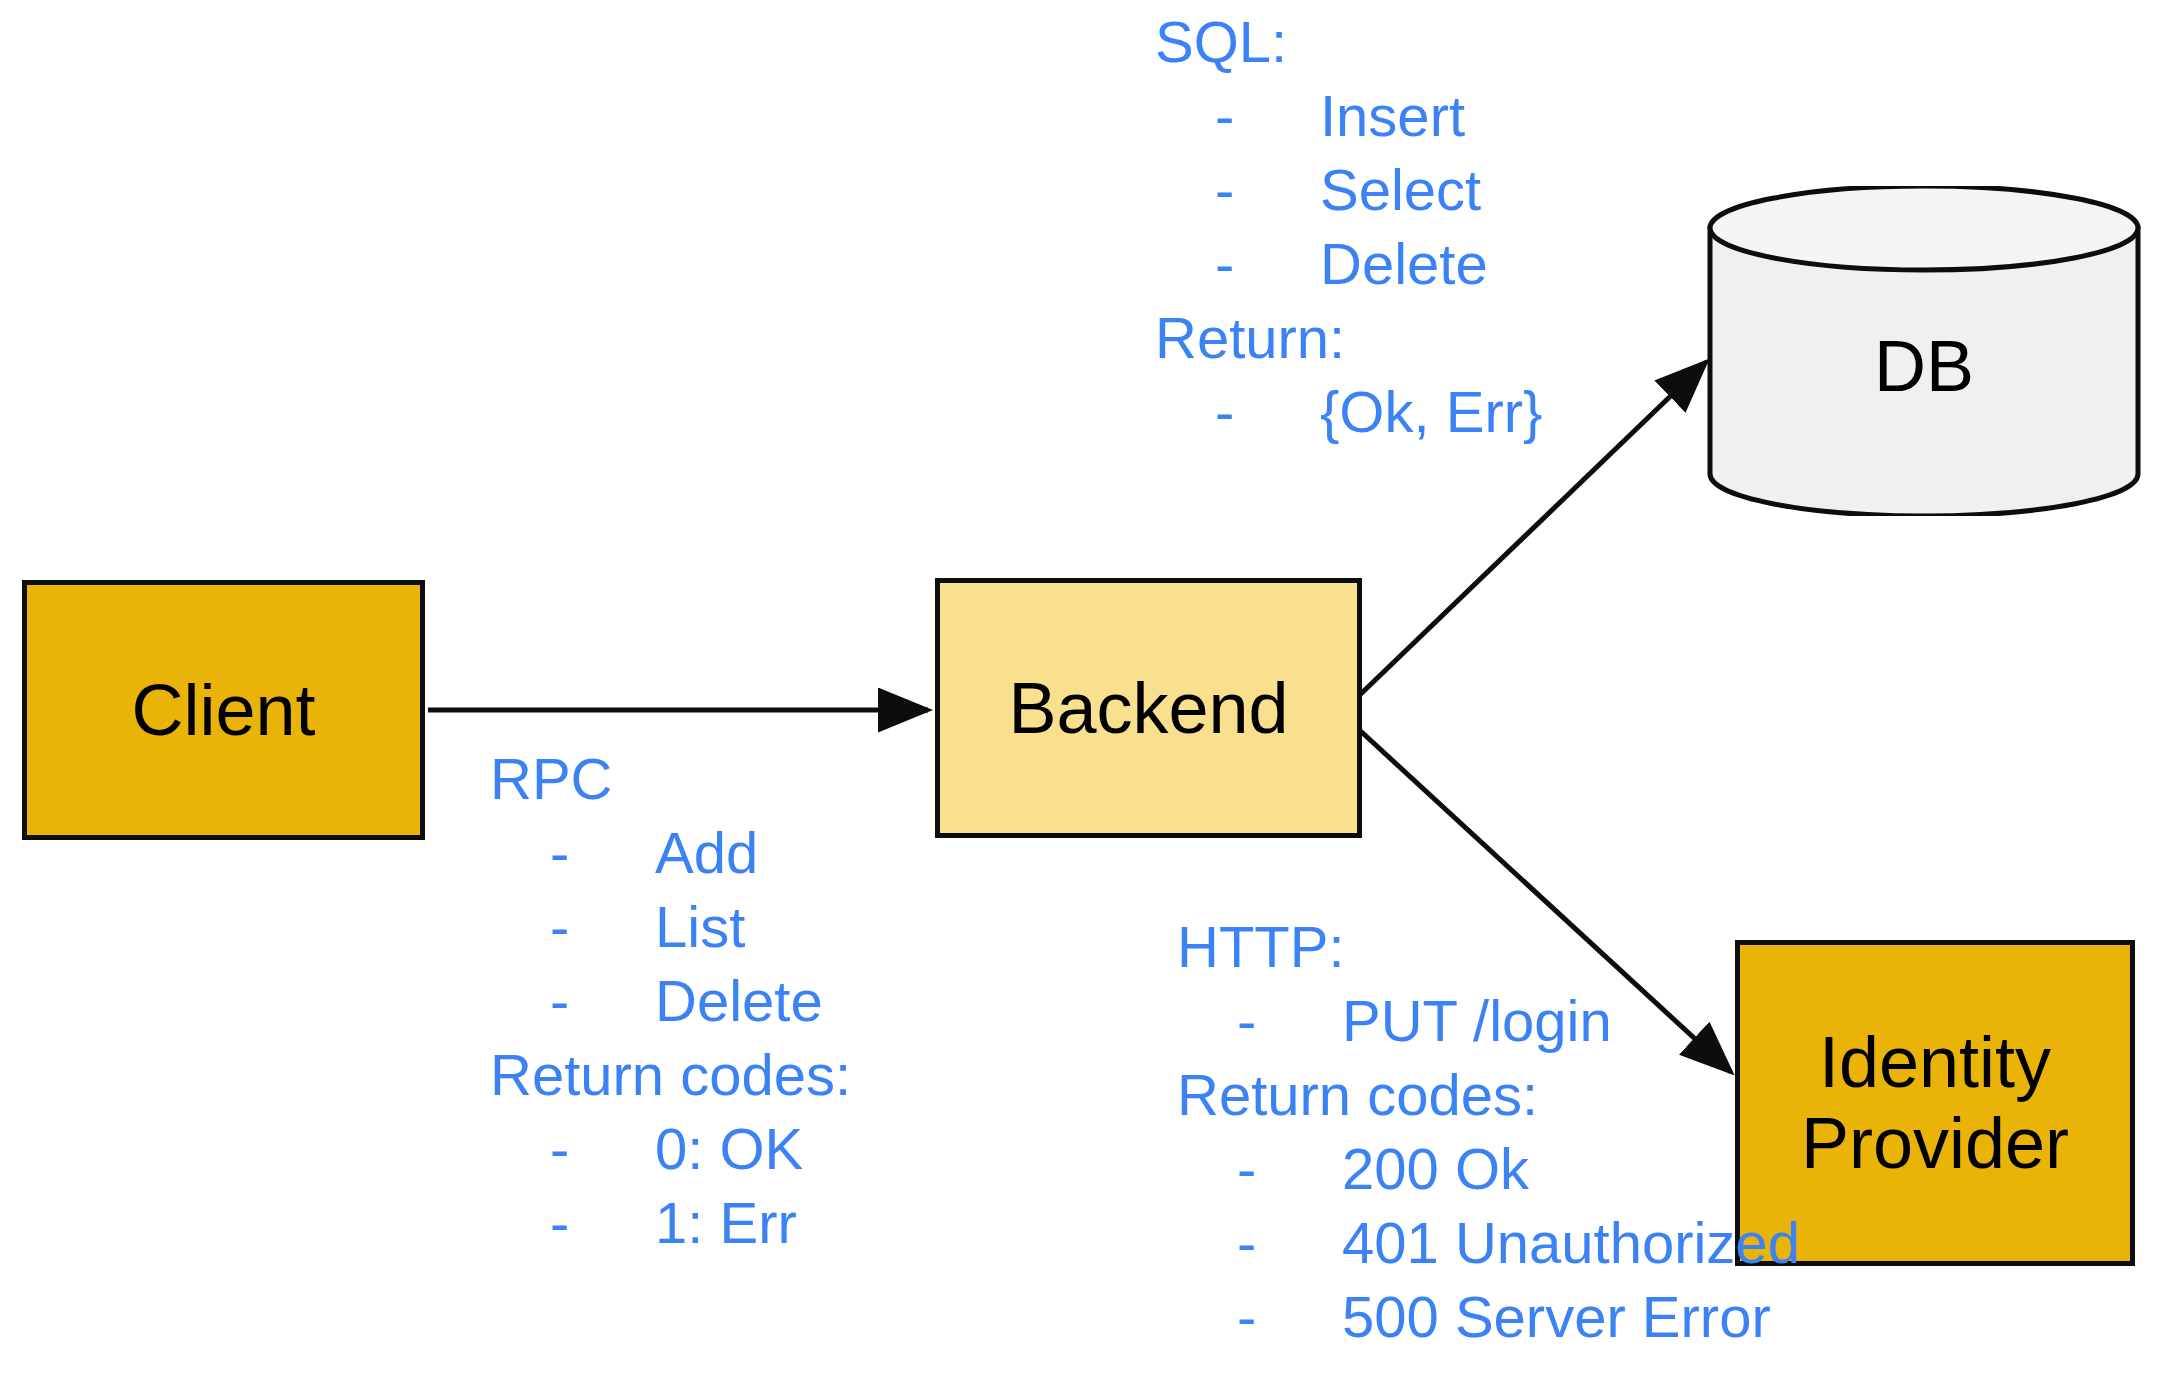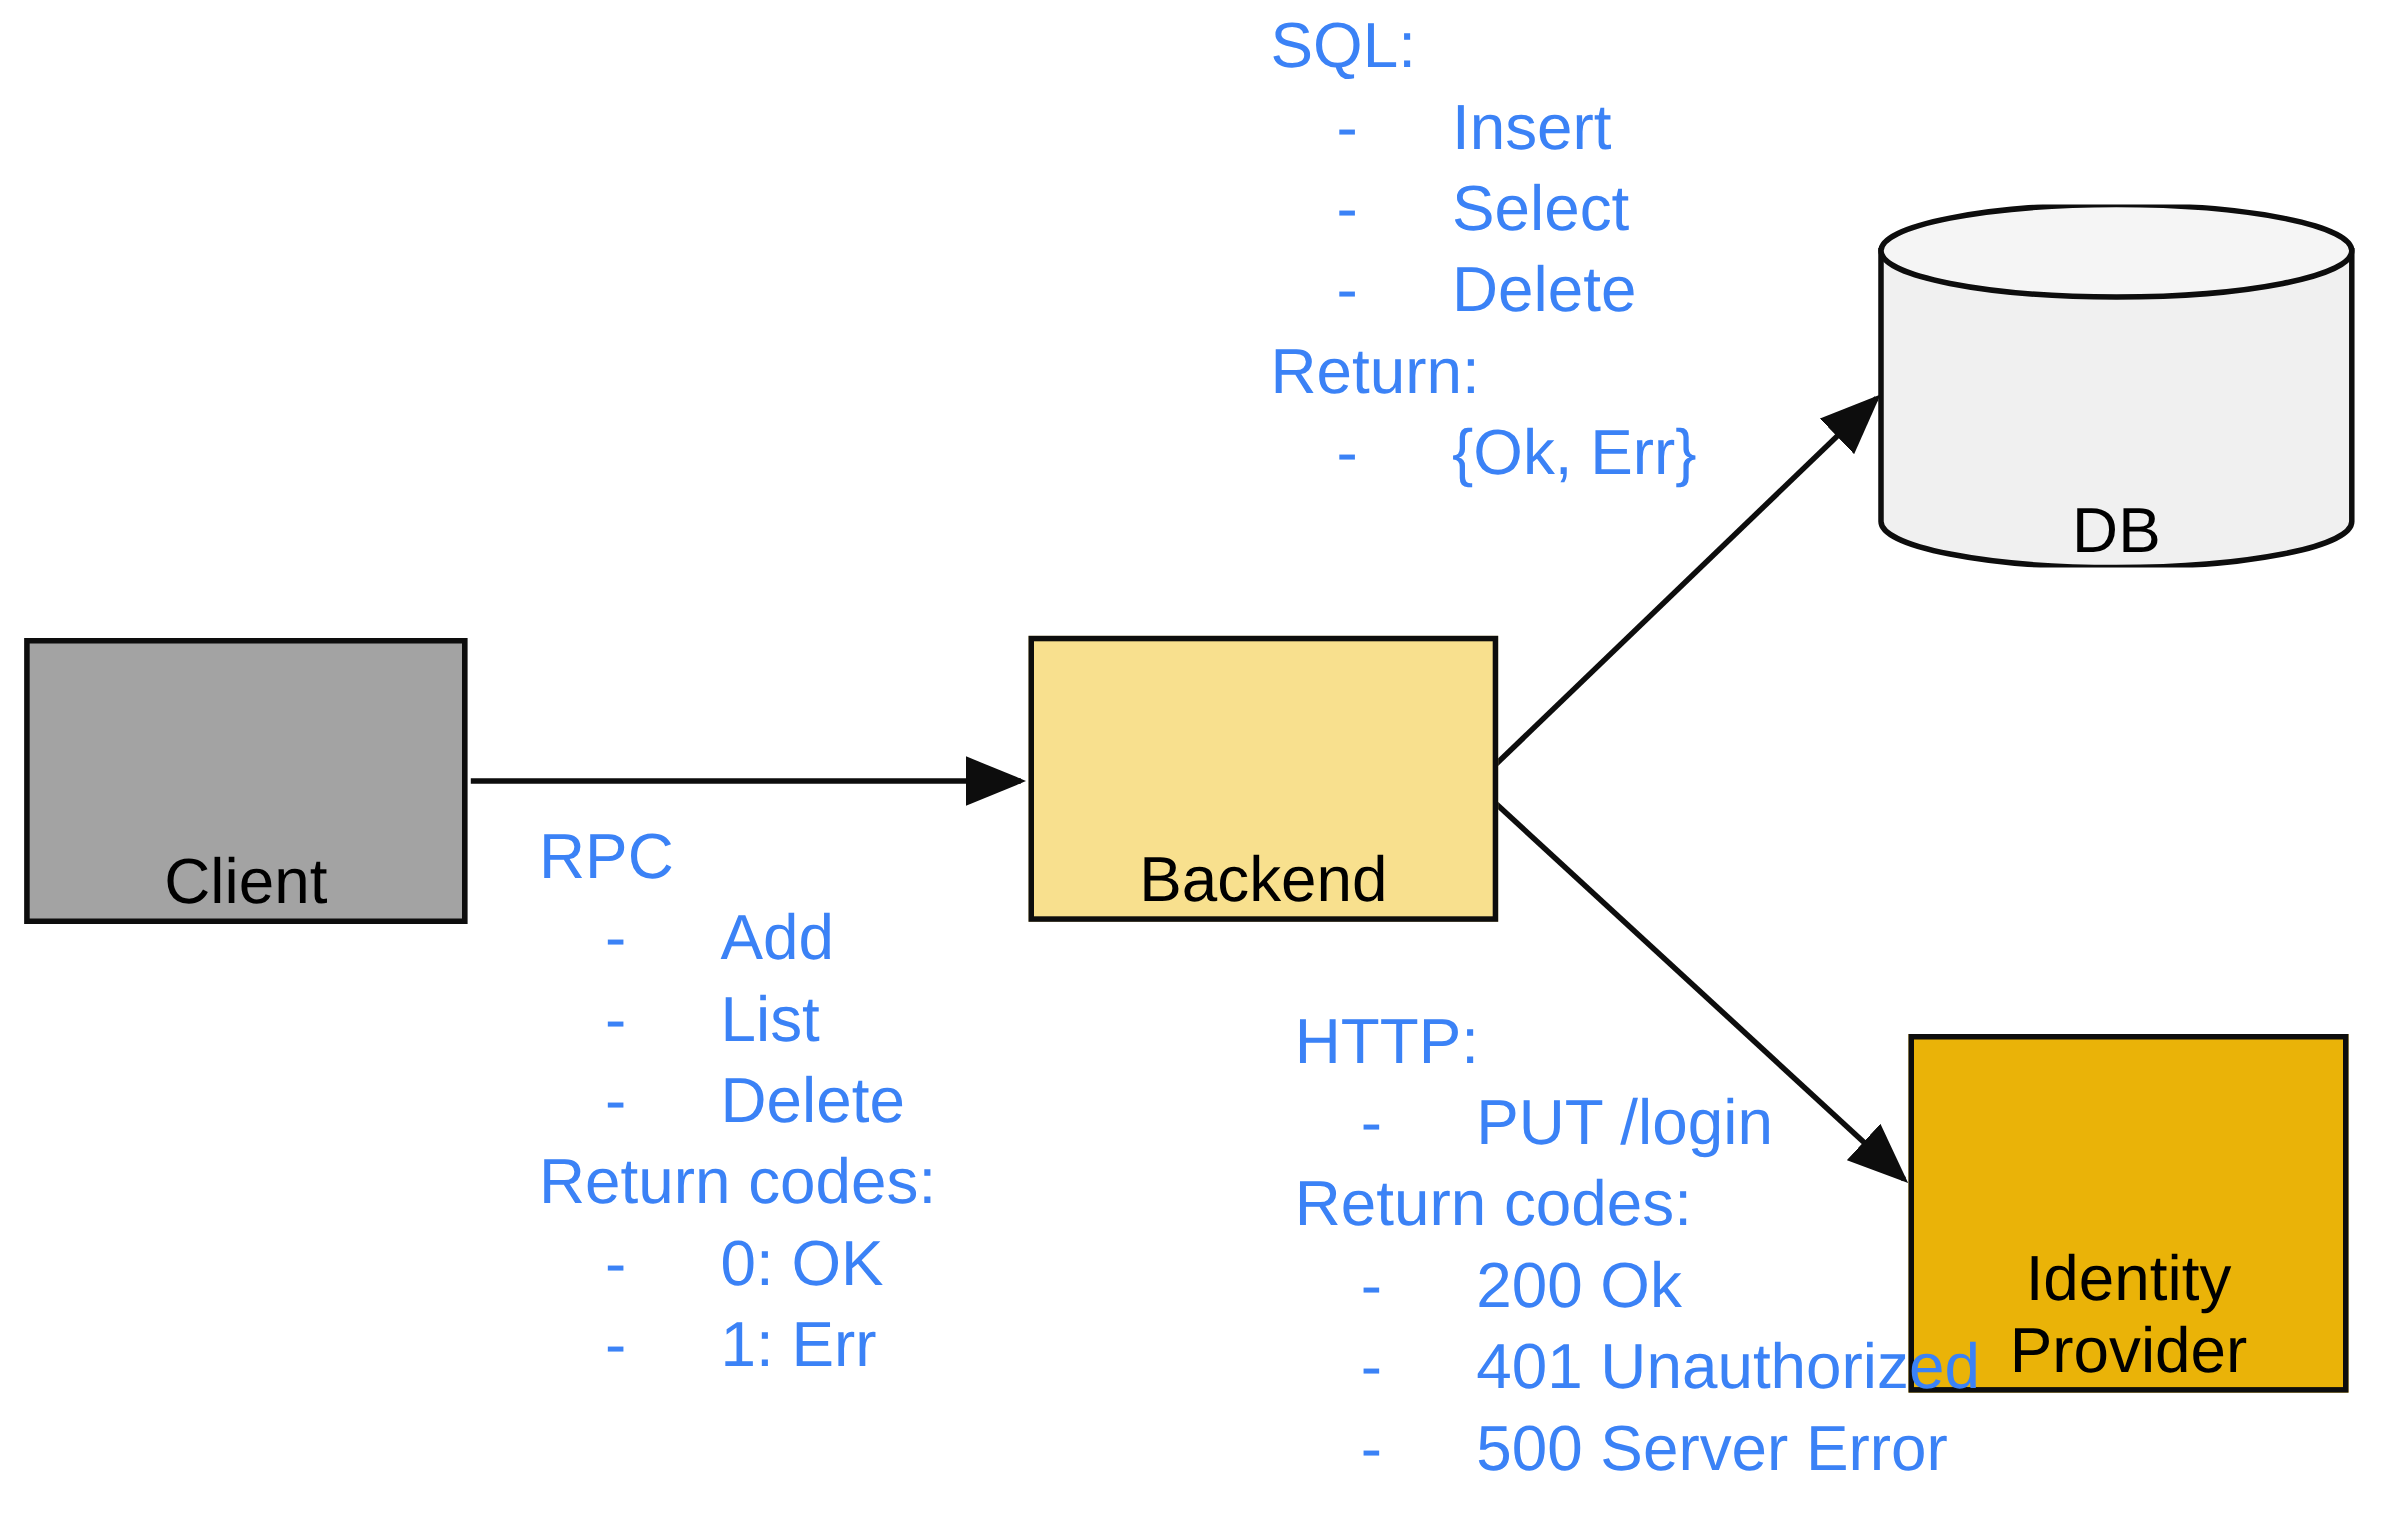--- a/index.html
+++ b/index.html
@@ -17,34 +17,34 @@
     height: 1398px;
     background: #ffffff;
     overflow: hidden;
   }
 
   
   .node {
     position: absolute;
     box-sizing: border-box;
     display: flex;
-    align-items: flex-end;
+    align-items: center;
     justify-content: center;
     text-align: center;
-    font-size: 58px;
+    font-size: 72px;
     line-height: 1.12;
     color: #000;
   }
   .box {
     border: 5px solid #0d0d0d;
   }
   .node-client {
     left: 22px;  top: 580px;
     width: 403px; height: 260px;
-    background: #a3a3a3;
+    background: #eab308;
   }
   .node-backend {
     left: 935px; top: 578px;
     width: 427px; height: 260px;
     background: #f8e08e;
   }
   .node-idp {
     left: 1735px; top: 940px;
     width: 400px; height: 326px;
     background: #eab308;

